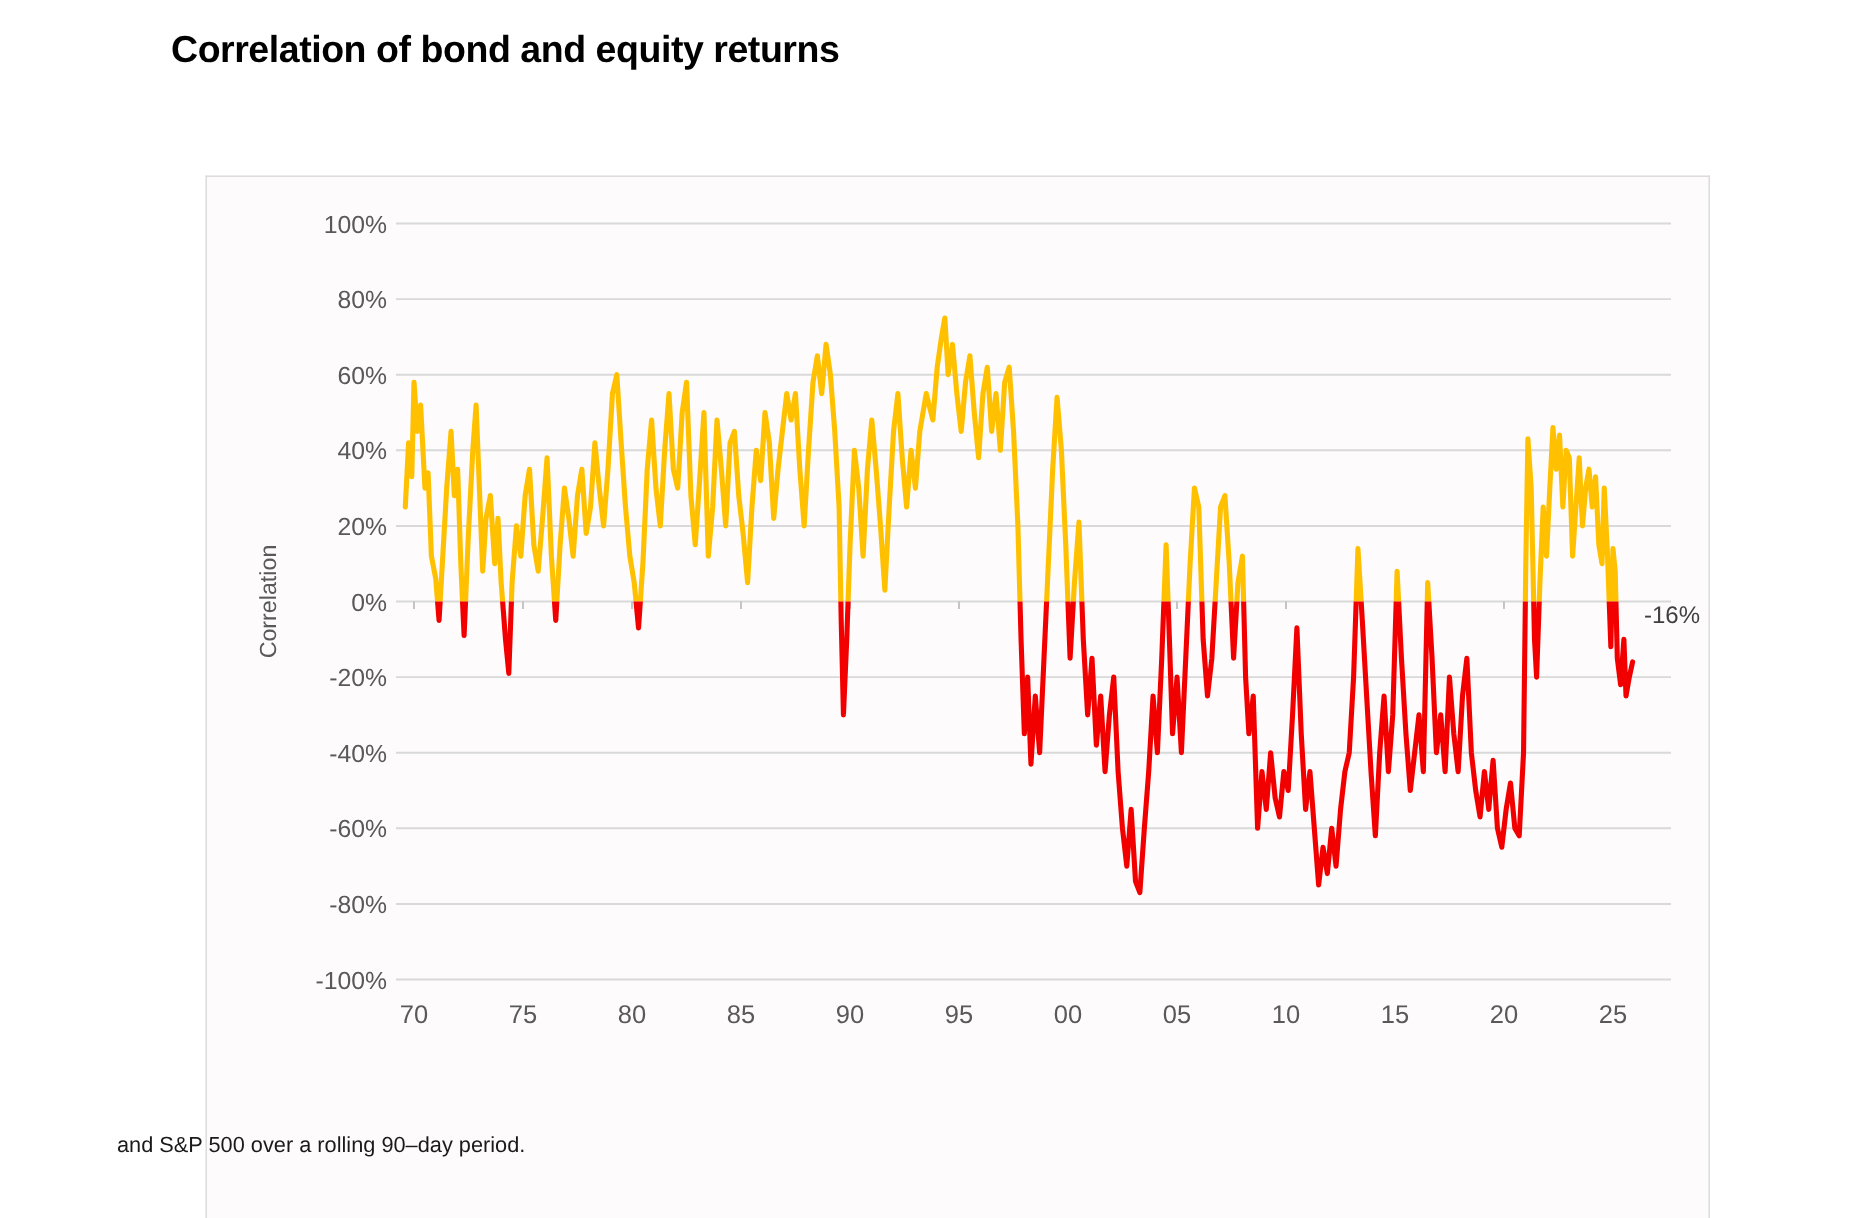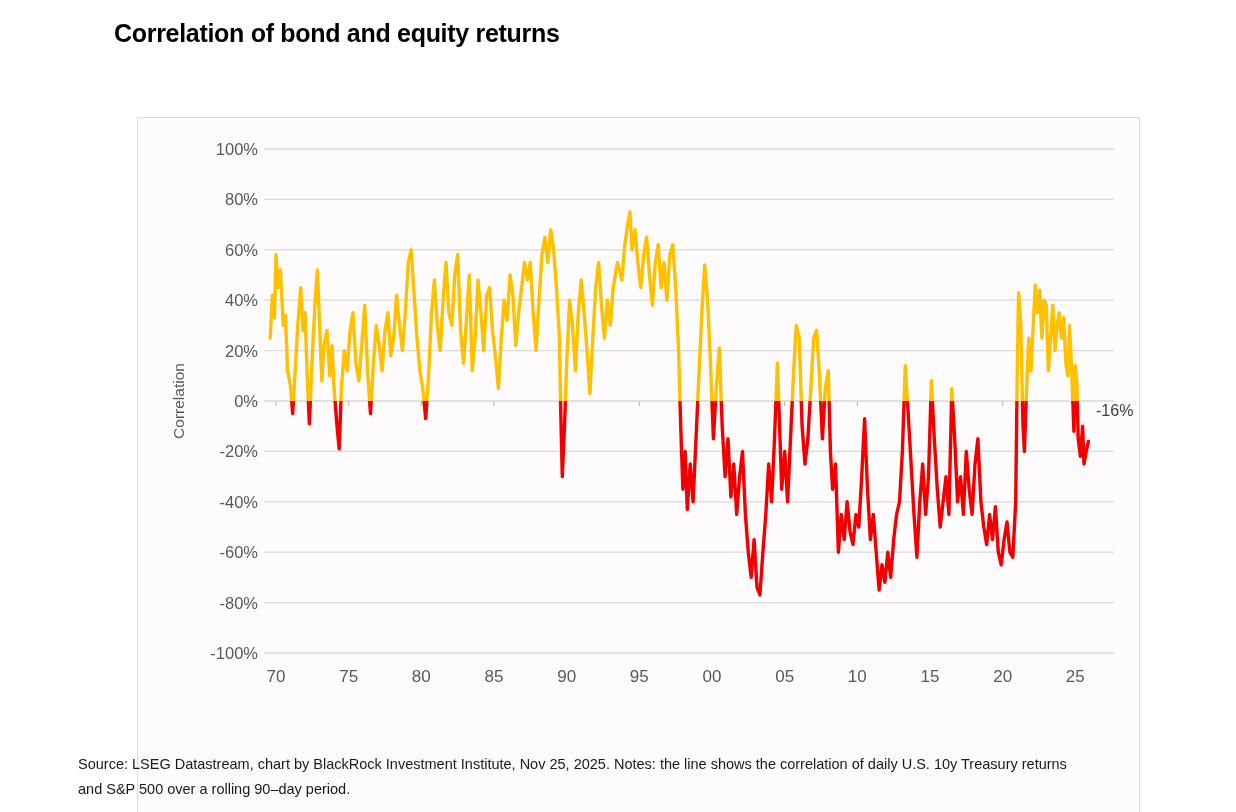--- a/index.html
+++ b/index.html
@@ -91,15 +91,14 @@
           </clipPath>
         </defs>
         <path d="M132.2 220.0 L134.4 177.2 L136.5 199.8 L138.0 136.8 L140.2 169.6 L142.4 152.0 L145.3 207.4 L147.4 197.3 L149.6 252.8 L152.5 267.9 L154.7 295.6 L156.9 257.8 L159.8 207.4 L162.7 169.6 L164.9 212.4 L167.1 194.8 L169.2 257.8 L171.4 305.7 L174.3 237.6 L177.2 182.2 L179.4 152.0 L181.6 207.4 L183.8 262.8 L186.0 227.6 L188.9 212.4 L191.8 257.8 L194.0 227.6 L196.1 270.4 L199.0 308.2 L201.2 330.9 L203.4 270.4 L206.3 232.6 L209.2 252.8 L212.1 212.4 L215.0 194.8 L217.9 245.2 L220.8 262.8 L223.7 227.6 L226.7 187.2 L229.6 252.8 L232.5 295.6 L235.4 245.2 L238.3 207.4 L241.2 227.6 L244.1 252.8 L247.0 212.4 L249.9 194.8 L252.8 237.6 L255.7 220.0 L258.6 177.2 L261.5 207.4 L264.4 232.6 L267.3 194.8 L270.3 144.4 L273.2 131.8 L276.1 177.2 L279.0 220.0 L281.9 252.8 L284.8 270.4 L287.7 300.6 L290.6 257.8 L293.5 194.8 L296.4 162.0 L299.3 207.4 L302.2 232.6 L305.1 182.2 L308.0 144.4 L310.9 194.8 L313.8 207.4 L316.8 157.0 L319.7 136.8 L322.6 212.4 L325.5 245.2 L328.4 202.4 L331.3 157.0 L334.2 252.8 L337.1 220.0 L340.0 162.0 L342.9 194.8 L345.8 232.6 L348.7 177.2 L351.6 169.6 L354.5 212.4 L357.4 237.6 L360.4 270.4 L363.3 220.0 L366.2 182.2 L369.1 202.4 L372.0 157.0 L374.9 177.2 L377.8 227.6 L380.7 194.8 L383.6 169.6 L386.5 144.4 L389.4 162.0 L392.3 144.4 L395.2 194.8 L398.1 232.6 L401.0 182.2 L404.0 136.8 L406.9 119.2 L409.8 144.4 L412.7 111.6 L415.6 131.8 L418.5 169.6 L421.4 220.0 L422.8 295.6 L424.3 358.6 L426.5 308.2 L428.7 245.2 L431.6 182.2 L434.5 207.4 L437.4 252.8 L440.3 194.8 L443.2 162.0 L446.1 194.8 L449.0 232.6 L451.9 275.4 L454.8 220.0 L457.7 169.6 L460.6 144.4 L463.5 187.2 L466.4 220.0 L469.4 182.2 L472.3 207.4 L475.2 169.6 L479.5 144.4 L483.9 162.0 L486.8 126.8 L489.7 106.6 L491.9 94.0 L494.1 131.8 L497.0 111.6 L499.9 144.4 L502.8 169.6 L505.7 136.8 L508.6 119.2 L511.5 157.0 L514.4 187.2 L517.3 144.4 L520.2 126.8 L523.1 169.6 L526.0 144.4 L528.9 182.2 L531.8 136.8 L534.8 126.8 L537.7 169.6 L540.6 232.6 L542.7 308.2 L544.9 371.2 L547.1 333.4 L549.3 391.4 L552.2 346.0 L555.1 383.8 L558.0 320.8 L560.9 257.8 L563.8 194.8 L566.7 146.9 L569.6 182.2 L572.5 245.2 L575.4 320.8 L578.3 270.4 L581.3 230.1 L584.2 308.2 L587.1 358.6 L590.0 320.8 L592.9 378.8 L595.8 346.0 L598.7 396.4 L601.6 358.6 L604.5 333.4 L607.4 396.4 L610.3 434.2 L613.2 459.4 L616.1 421.6 L619.0 469.5 L621.9 477.0 L624.9 434.2 L627.8 396.4 L630.7 346.0 L633.6 383.8 L636.5 320.8 L639.4 245.2 L641.6 308.2 L643.7 371.2 L646.7 333.4 L649.6 383.8 L652.5 320.8 L655.4 257.8 L658.3 207.4 L661.2 220.0 L664.1 308.2 L667.0 346.0 L669.9 320.8 L672.8 270.4 L675.7 220.0 L678.6 212.4 L681.5 257.8 L684.4 320.8 L687.3 270.4 L690.3 252.8 L692.4 333.4 L694.6 371.2 L697.5 346.0 L700.4 434.2 L703.3 396.4 L706.2 421.6 L709.1 383.8 L712.1 414.0 L715.0 426.6 L717.9 396.4 L720.8 409.0 L723.7 358.6 L726.6 300.6 L729.5 371.2 L732.4 421.6 L735.3 396.4 L738.2 434.2 L741.1 472.0 L744.0 446.8 L746.9 464.4 L749.8 434.2 L752.7 459.4 L755.7 421.6 L758.6 396.4 L761.5 383.8 L764.4 333.4 L767.3 247.7 L770.2 295.6 L773.1 346.0 L776.0 396.4 L778.9 439.2 L781.8 383.8 L784.7 346.0 L787.6 396.4 L790.5 358.6 L793.4 262.8 L796.3 320.8 L799.3 371.2 L802.2 409.0 L805.1 383.8 L808.0 358.6 L810.9 396.4 L813.8 270.4 L816.7 320.8 L819.6 383.8 L822.5 358.6 L825.4 396.4 L828.3 333.4 L831.2 371.2 L834.1 396.4 L837.0 346.0 L839.9 320.8 L842.9 383.8 L845.8 409.0 L848.7 426.6 L851.6 396.4 L854.5 421.6 L857.4 388.8 L860.3 434.2 L863.2 446.8 L866.1 421.6 L869.0 404.0 L871.9 434.2 L874.8 439.2 L877.7 383.8 L879.2 257.8 L880.6 174.6 L882.8 207.4 L885.0 308.2 L886.4 333.4 L888.6 270.4 L890.8 220.0 L893.0 252.8 L895.2 207.4 L897.3 167.1 L899.5 194.8 L901.7 172.1 L903.9 220.0 L906.1 182.2 L908.2 187.2 L910.4 252.8 L912.6 220.0 L914.8 187.2 L917.0 232.6 L919.1 207.4 L921.3 194.8 L923.5 220.0 L925.7 199.8 L927.9 245.2 L930.0 257.8 L931.5 207.4 L933.7 252.8 L935.9 313.2 L937.3 247.7 L938.8 262.8 L940.2 320.8 L942.4 338.4 L944.6 308.2 L946.0 346.0 L948.2 333.4 L950.4 323.3 " fill="none" stroke-width="3.4" stroke-linejoin="round" stroke-linecap="round" stroke="#FFC000" clip-path="url(#clipPos)"></path>
         <path d="M132.2 220.0 L134.4 177.2 L136.5 199.8 L138.0 136.8 L140.2 169.6 L142.4 152.0 L145.3 207.4 L147.4 197.3 L149.6 252.8 L152.5 267.9 L154.7 295.6 L156.9 257.8 L159.8 207.4 L162.7 169.6 L164.9 212.4 L167.1 194.8 L169.2 257.8 L171.4 305.7 L174.3 237.6 L177.2 182.2 L179.4 152.0 L181.6 207.4 L183.8 262.8 L186.0 227.6 L188.9 212.4 L191.8 257.8 L194.0 227.6 L196.1 270.4 L199.0 308.2 L201.2 330.9 L203.4 270.4 L206.3 232.6 L209.2 252.8 L212.1 212.4 L215.0 194.8 L217.9 245.2 L220.8 262.8 L223.7 227.6 L226.7 187.2 L229.6 252.8 L232.5 295.6 L235.4 245.2 L238.3 207.4 L241.2 227.6 L244.1 252.8 L247.0 212.4 L249.9 194.8 L252.8 237.6 L255.7 220.0 L258.6 177.2 L261.5 207.4 L264.4 232.6 L267.3 194.8 L270.3 144.4 L273.2 131.8 L276.1 177.2 L279.0 220.0 L281.9 252.8 L284.8 270.4 L287.7 300.6 L290.6 257.8 L293.5 194.8 L296.4 162.0 L299.3 207.4 L302.2 232.6 L305.1 182.2 L308.0 144.4 L310.9 194.8 L313.8 207.4 L316.8 157.0 L319.7 136.8 L322.6 212.4 L325.5 245.2 L328.4 202.4 L331.3 157.0 L334.2 252.8 L337.1 220.0 L340.0 162.0 L342.9 194.8 L345.8 232.6 L348.7 177.2 L351.6 169.6 L354.5 212.4 L357.4 237.6 L360.4 270.4 L363.3 220.0 L366.2 182.2 L369.1 202.4 L372.0 157.0 L374.9 177.2 L377.8 227.6 L380.7 194.8 L383.6 169.6 L386.5 144.4 L389.4 162.0 L392.3 144.4 L395.2 194.8 L398.1 232.6 L401.0 182.2 L404.0 136.8 L406.9 119.2 L409.8 144.4 L412.7 111.6 L415.6 131.8 L418.5 169.6 L421.4 220.0 L422.8 295.6 L424.3 358.6 L426.5 308.2 L428.7 245.2 L431.6 182.2 L434.5 207.4 L437.4 252.8 L440.3 194.8 L443.2 162.0 L446.1 194.8 L449.0 232.6 L451.9 275.4 L454.8 220.0 L457.7 169.6 L460.6 144.4 L463.5 187.2 L466.4 220.0 L469.4 182.2 L472.3 207.4 L475.2 169.6 L479.5 144.4 L483.9 162.0 L486.8 126.8 L489.7 106.6 L491.9 94.0 L494.1 131.8 L497.0 111.6 L499.9 144.4 L502.8 169.6 L505.7 136.8 L508.6 119.2 L511.5 157.0 L514.4 187.2 L517.3 144.4 L520.2 126.8 L523.1 169.6 L526.0 144.4 L528.9 182.2 L531.8 136.8 L534.8 126.8 L537.7 169.6 L540.6 232.6 L542.7 308.2 L544.9 371.2 L547.1 333.4 L549.3 391.4 L552.2 346.0 L555.1 383.8 L558.0 320.8 L560.9 257.8 L563.8 194.8 L566.7 146.9 L569.6 182.2 L572.5 245.2 L575.4 320.8 L578.3 270.4 L581.3 230.1 L584.2 308.2 L587.1 358.6 L590.0 320.8 L592.9 378.8 L595.8 346.0 L598.7 396.4 L601.6 358.6 L604.5 333.4 L607.4 396.4 L610.3 434.2 L613.2 459.4 L616.1 421.6 L619.0 469.5 L621.9 477.0 L624.9 434.2 L627.8 396.4 L630.7 346.0 L633.6 383.8 L636.5 320.8 L639.4 245.2 L641.6 308.2 L643.7 371.2 L646.7 333.4 L649.6 383.8 L652.5 320.8 L655.4 257.8 L658.3 207.4 L661.2 220.0 L664.1 308.2 L667.0 346.0 L669.9 320.8 L672.8 270.4 L675.7 220.0 L678.6 212.4 L681.5 257.8 L684.4 320.8 L687.3 270.4 L690.3 252.8 L692.4 333.4 L694.6 371.2 L697.5 346.0 L700.4 434.2 L703.3 396.4 L706.2 421.6 L709.1 383.8 L712.1 414.0 L715.0 426.6 L717.9 396.4 L720.8 409.0 L723.7 358.6 L726.6 300.6 L729.5 371.2 L732.4 421.6 L735.3 396.4 L738.2 434.2 L741.1 472.0 L744.0 446.8 L746.9 464.4 L749.8 434.2 L752.7 459.4 L755.7 421.6 L758.6 396.4 L761.5 383.8 L764.4 333.4 L767.3 247.7 L770.2 295.6 L773.1 346.0 L776.0 396.4 L778.9 439.2 L781.8 383.8 L784.7 346.0 L787.6 396.4 L790.5 358.6 L793.4 262.8 L796.3 320.8 L799.3 371.2 L802.2 409.0 L805.1 383.8 L808.0 358.6 L810.9 396.4 L813.8 270.4 L816.7 320.8 L819.6 383.8 L822.5 358.6 L825.4 396.4 L828.3 333.4 L831.2 371.2 L834.1 396.4 L837.0 346.0 L839.9 320.8 L842.9 383.8 L845.8 409.0 L848.7 426.6 L851.6 396.4 L854.5 421.6 L857.4 388.8 L860.3 434.2 L863.2 446.8 L866.1 421.6 L869.0 404.0 L871.9 434.2 L874.8 439.2 L877.7 383.8 L879.2 257.8 L880.6 174.6 L882.8 207.4 L885.0 308.2 L886.4 333.4 L888.6 270.4 L890.8 220.0 L893.0 252.8 L895.2 207.4 L897.3 167.1 L899.5 194.8 L901.7 172.1 L903.9 220.0 L906.1 182.2 L908.2 187.2 L910.4 252.8 L912.6 220.0 L914.8 187.2 L917.0 232.6 L919.1 207.4 L921.3 194.8 L923.5 220.0 L925.7 199.8 L927.9 245.2 L930.0 257.8 L931.5 207.4 L933.7 252.8 L935.9 313.2 L937.3 247.7 L938.8 262.8 L940.2 320.8 L942.4 338.4 L944.6 308.2 L946.0 346.0 L948.2 333.4 L950.4 323.3 " fill="none" stroke-width="3.4" stroke-linejoin="round" stroke-linecap="round" stroke="#F20000" clip-path="url(#clipNeg)"></path>
       </svg>
     </div>
   <span class="end-label">-16%</span>
 </div>
 
 <div class="footer">
-  <div>Source: LSEG Datastream, chart by BlackRock Investment Institute, Nov 25, 2025. Notes: the line shows the correlation of daily U.S. 10y Treasury returns</div>
   <div>and S&amp;P 500 over a rolling 90–day period.</div>
 </div>
 
 </body></html>

